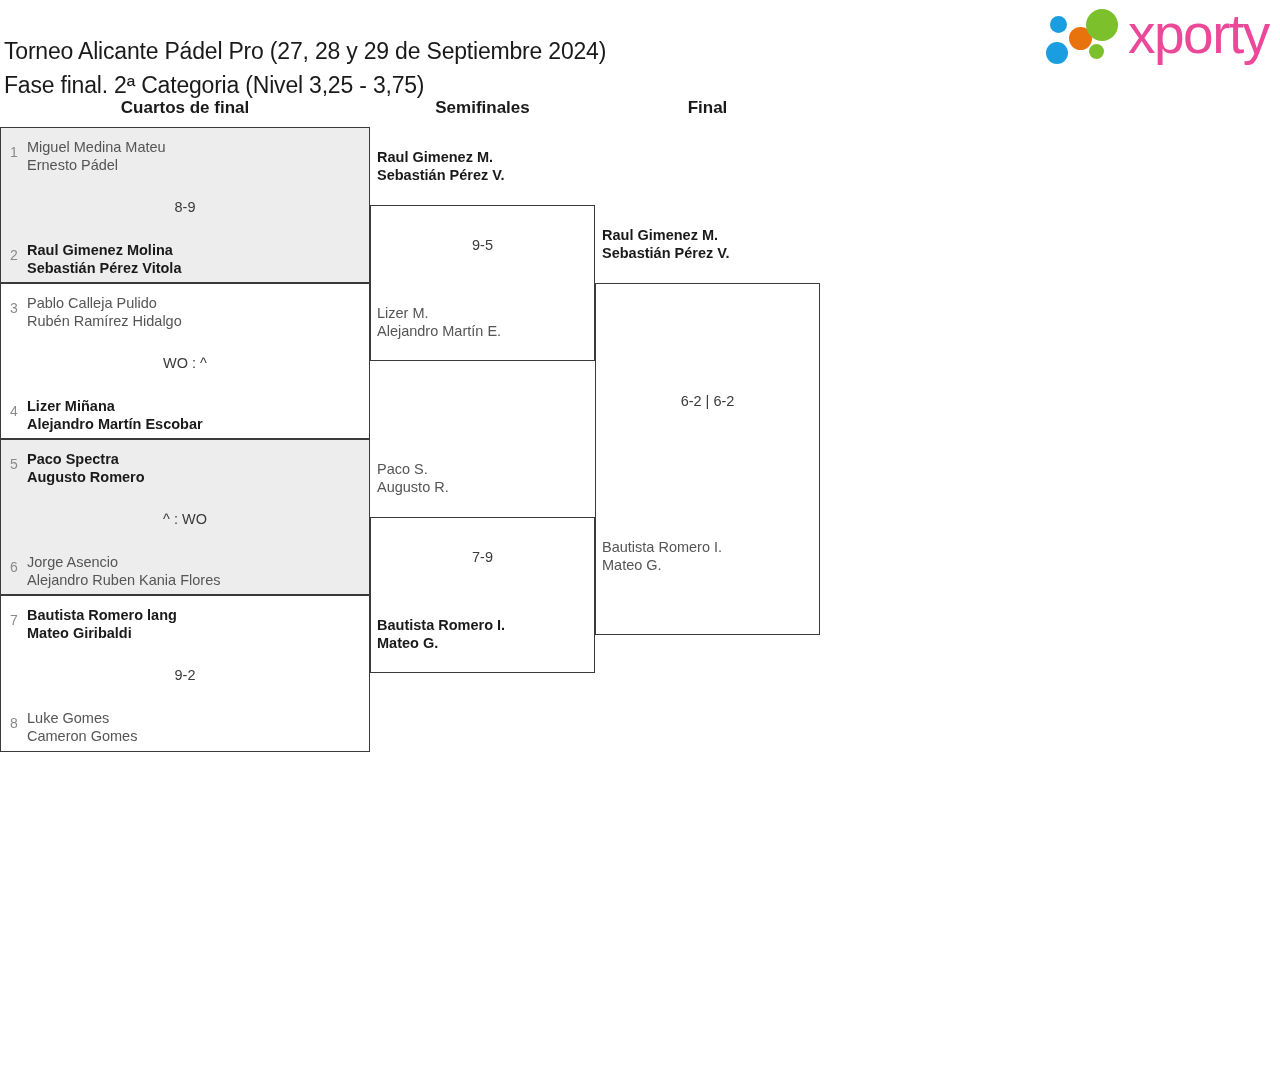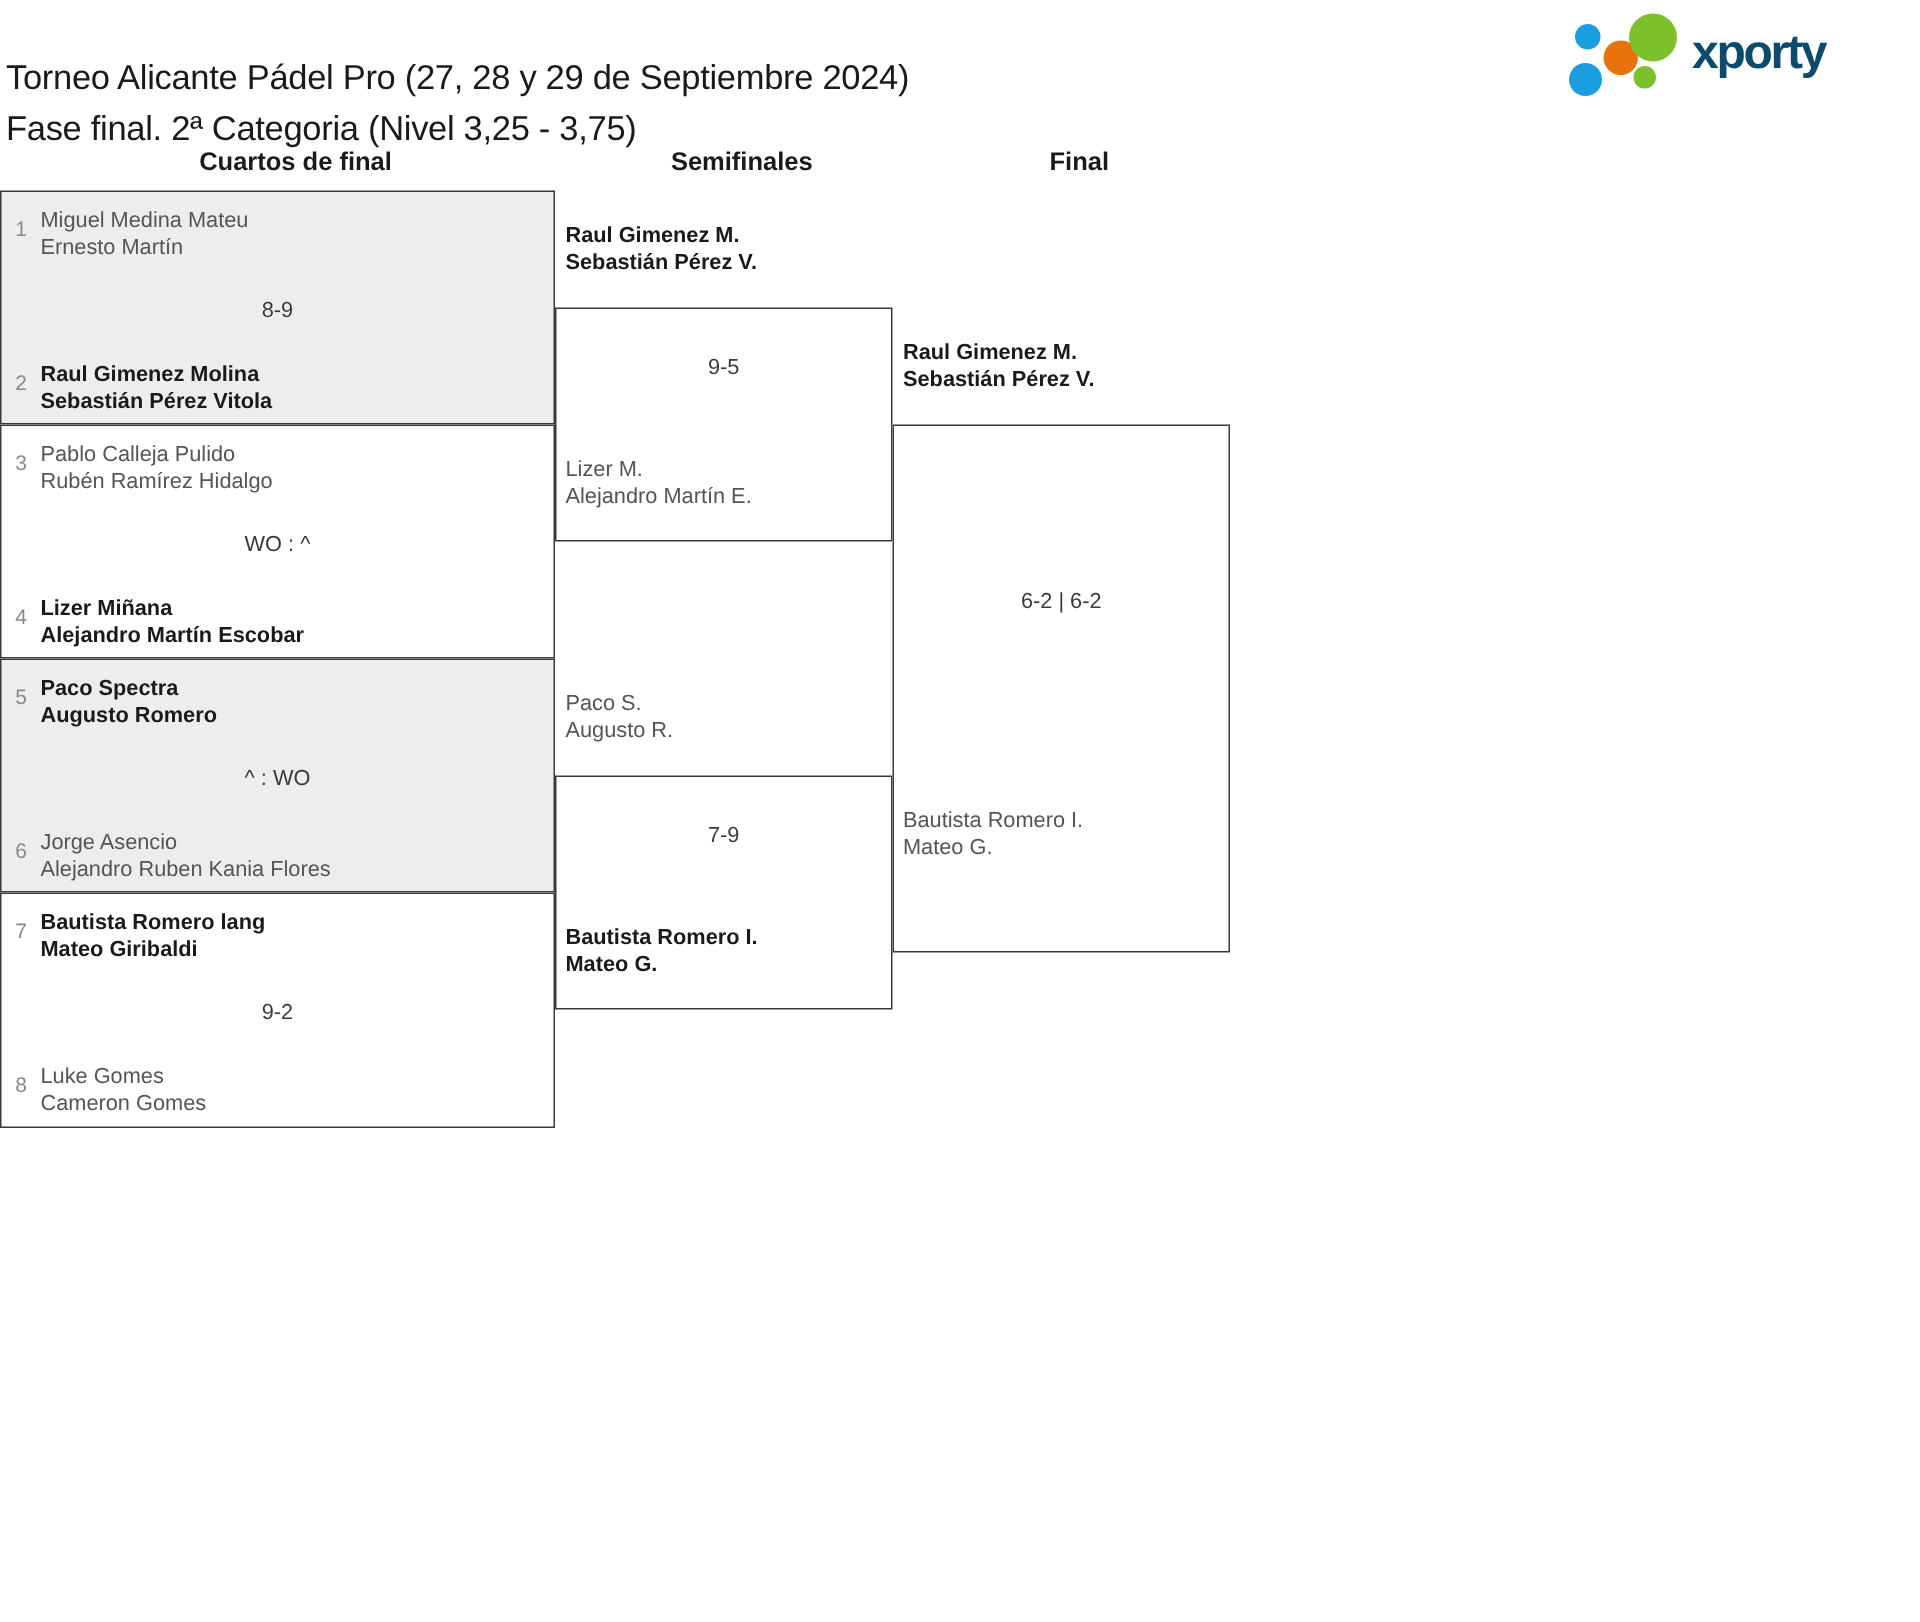--- a/index.html
+++ b/index.html
@@ -37,39 +37,38 @@
   #logo {
     position: absolute;
     left: 1044px; top: 4px;
     width: 232px; height: 60px;
   }
   #logo-dots { position: absolute; left: 0; top: 0; width: 96px; height: 60px; }
   .dot { position: absolute; border-radius: 50%; }
   #logo-wordmark {
     position: absolute;
     left: 84px; top: 2px;
-    font-size: 32px;
-    font-weight: 700;
-    color: #0c4a6e;
+    font-size: 55px;
+    font-weight: 400;
+    color: #ec4899;
     letter-spacing: -1.5px;
     line-height: 56px;
     font-family: "Liberation Sans", sans-serif;
   }
 
   
   .round-header {
     position: absolute;
     font-size: 17px;
     font-weight: 700;
     color: #1a1a1a;
     text-align: center;
     top: 96px;
     height: 24px;
     line-height: 24px;
-    margin-left: 12px;
   }
   #rh-qf { left: 0px;   width: 370px; }
   #rh-sf { left: 370px; width: 225px; }
   #rh-f  { left: 595px; width: 225px; }
 
   
   #bracket {
     position: absolute;
     left: 0; top: 0;
     width: 840px; height: 780px;
@@ -140,21 +139,21 @@
 <div class="round-header" id="rh-qf">Cuartos de final</div>
 <div class="round-header" id="rh-sf">Semifinales</div>
 <div class="round-header" id="rh-f">Final</div>
 
 <div id="bracket">
 
   <div class="match shaded" style="left:0px; top:127px; width:370px; height:156px;">
     <span class="seed" style="top:16px;">1</span>
     <div class="team loser" style="left:26px; top:10px;">
       <span class="ln">Miguel Medina Mateu</span>
-      <span class="ln">Ernesto Martín</span>
+      <span class="ln">Ernesto Pádel</span>
     </div>
     <div class="score" style="left:0; top:70px; width:368px;">8-9</div>
     <span class="seed" style="top:119px;">2</span>
     <div class="team winner" style="left:26px; top:113px;">
       <span class="ln">Raul Gimenez Molina</span>
       <span class="ln">Sebastián Pérez Vitola</span>
     </div>
   </div>
 
   <div class="match plain" style="left:0px; top:283px; width:370px; height:156px;">

